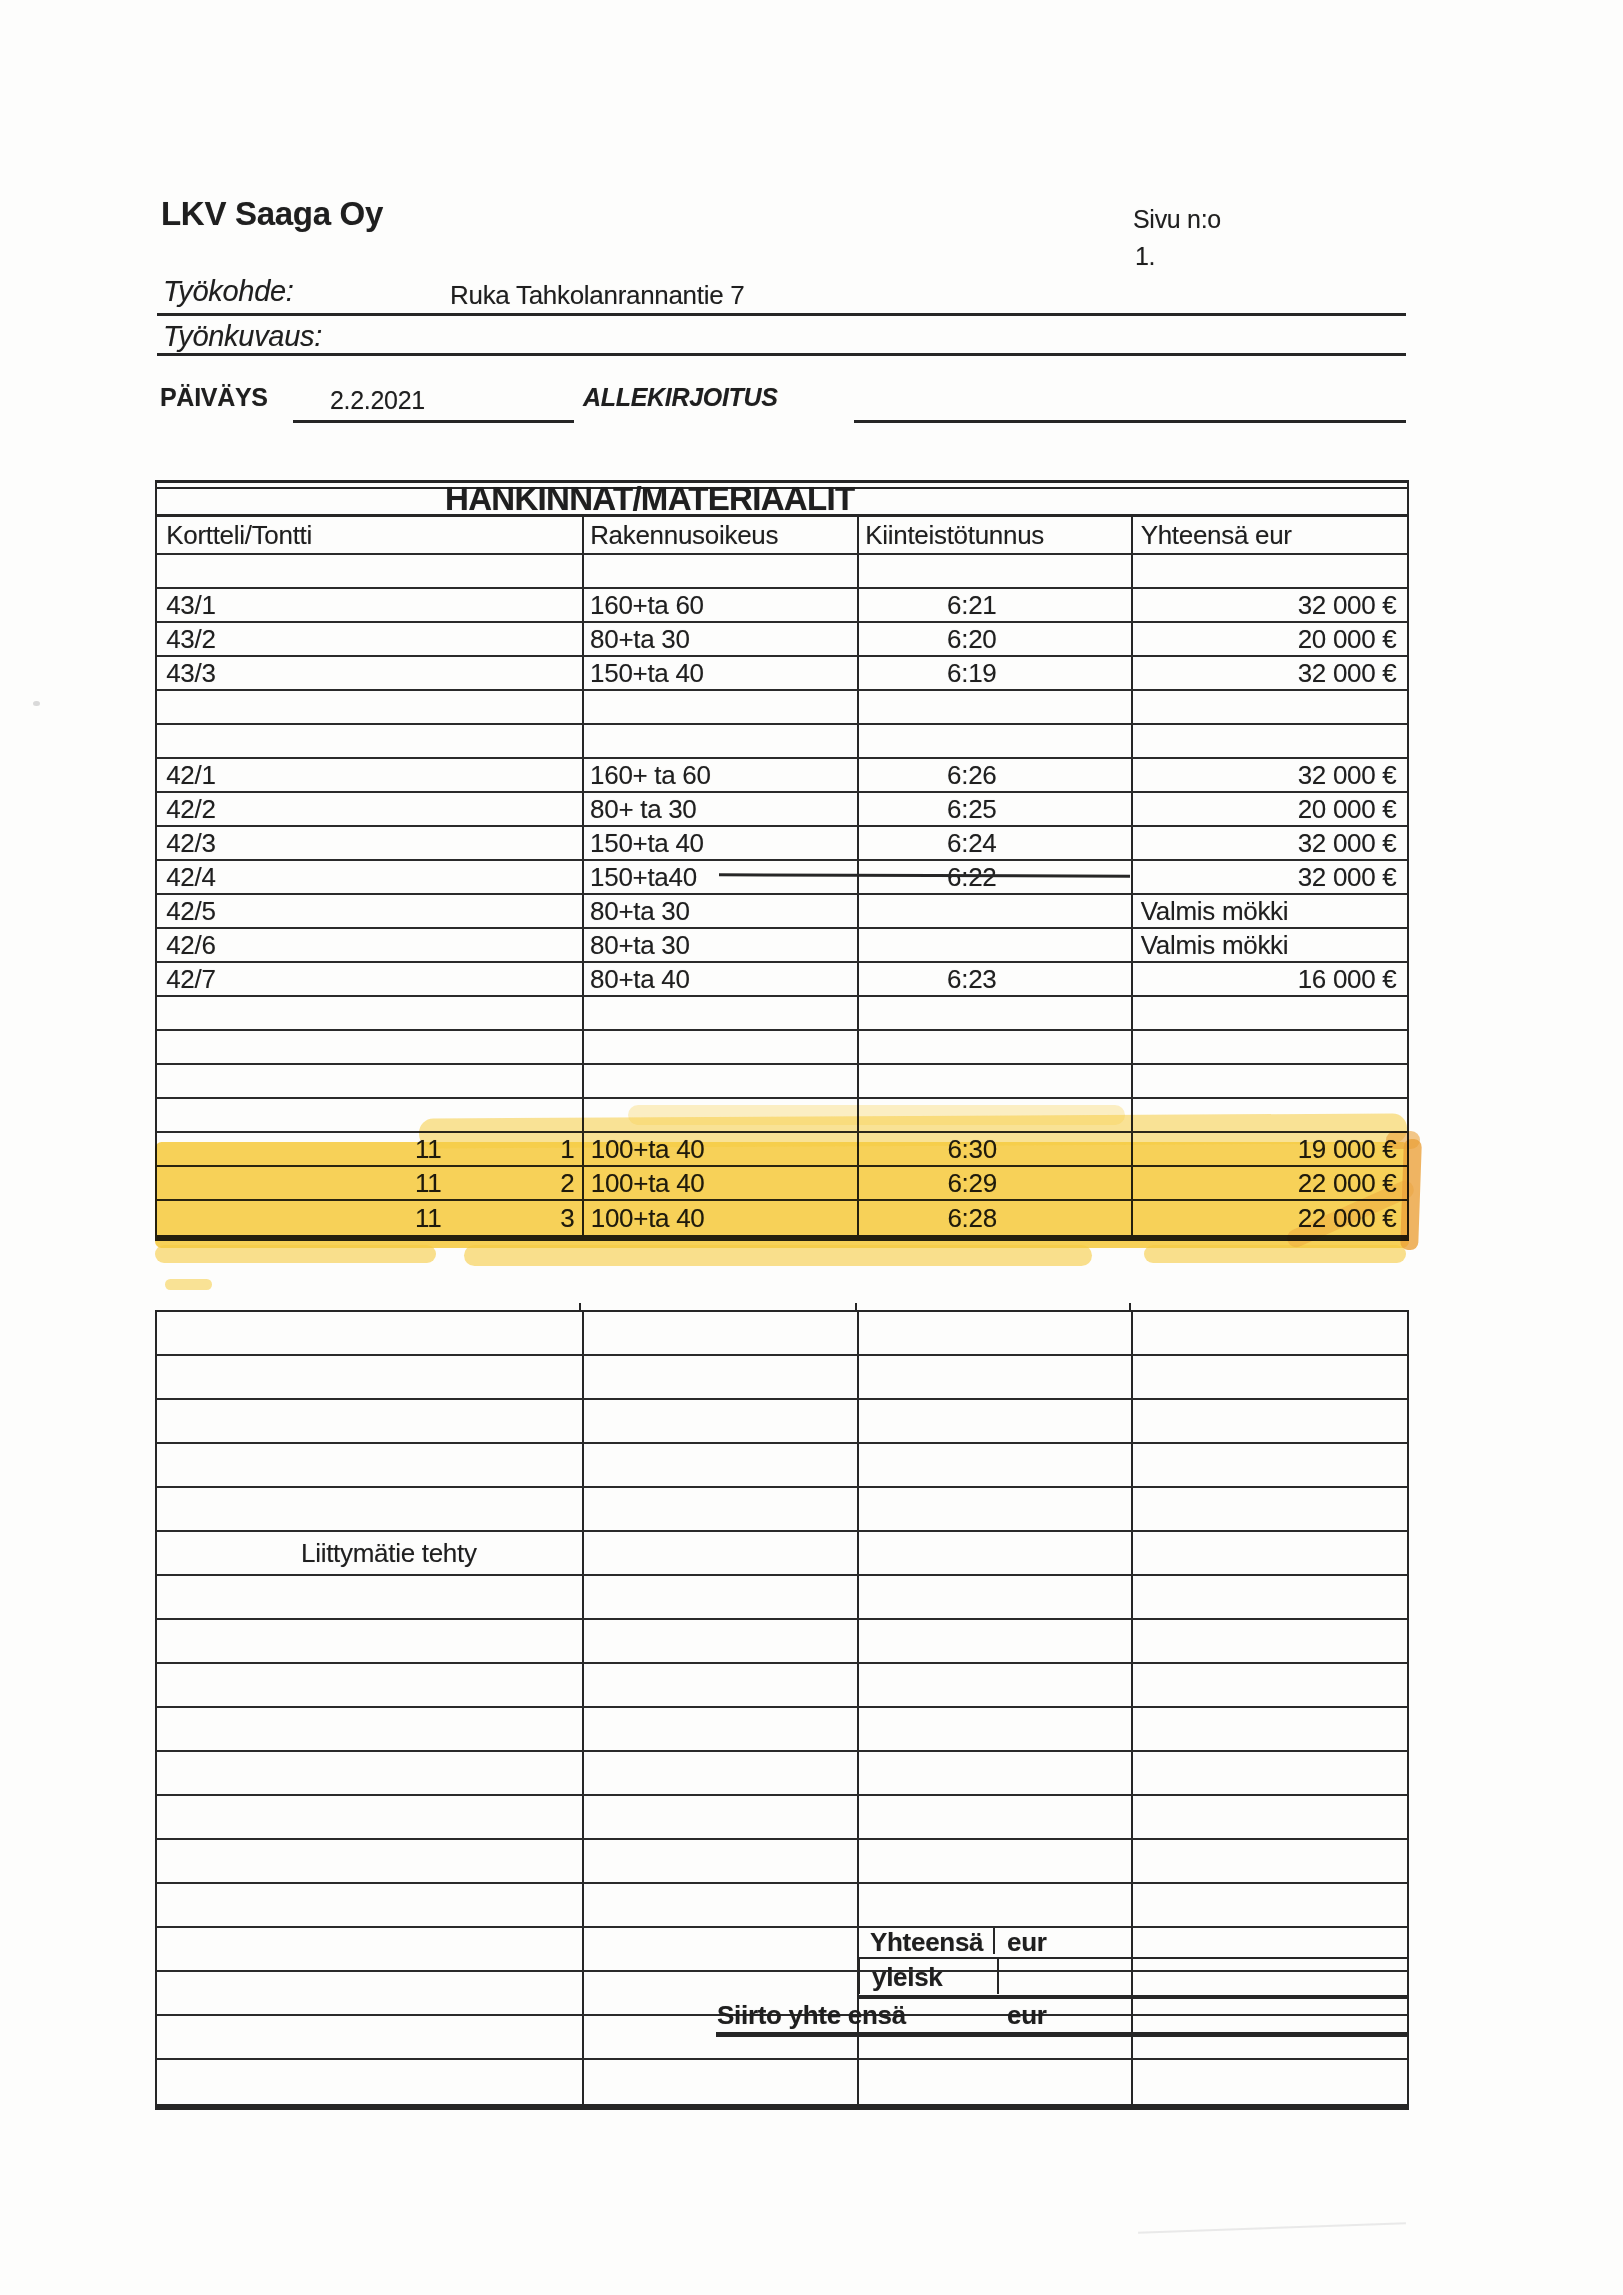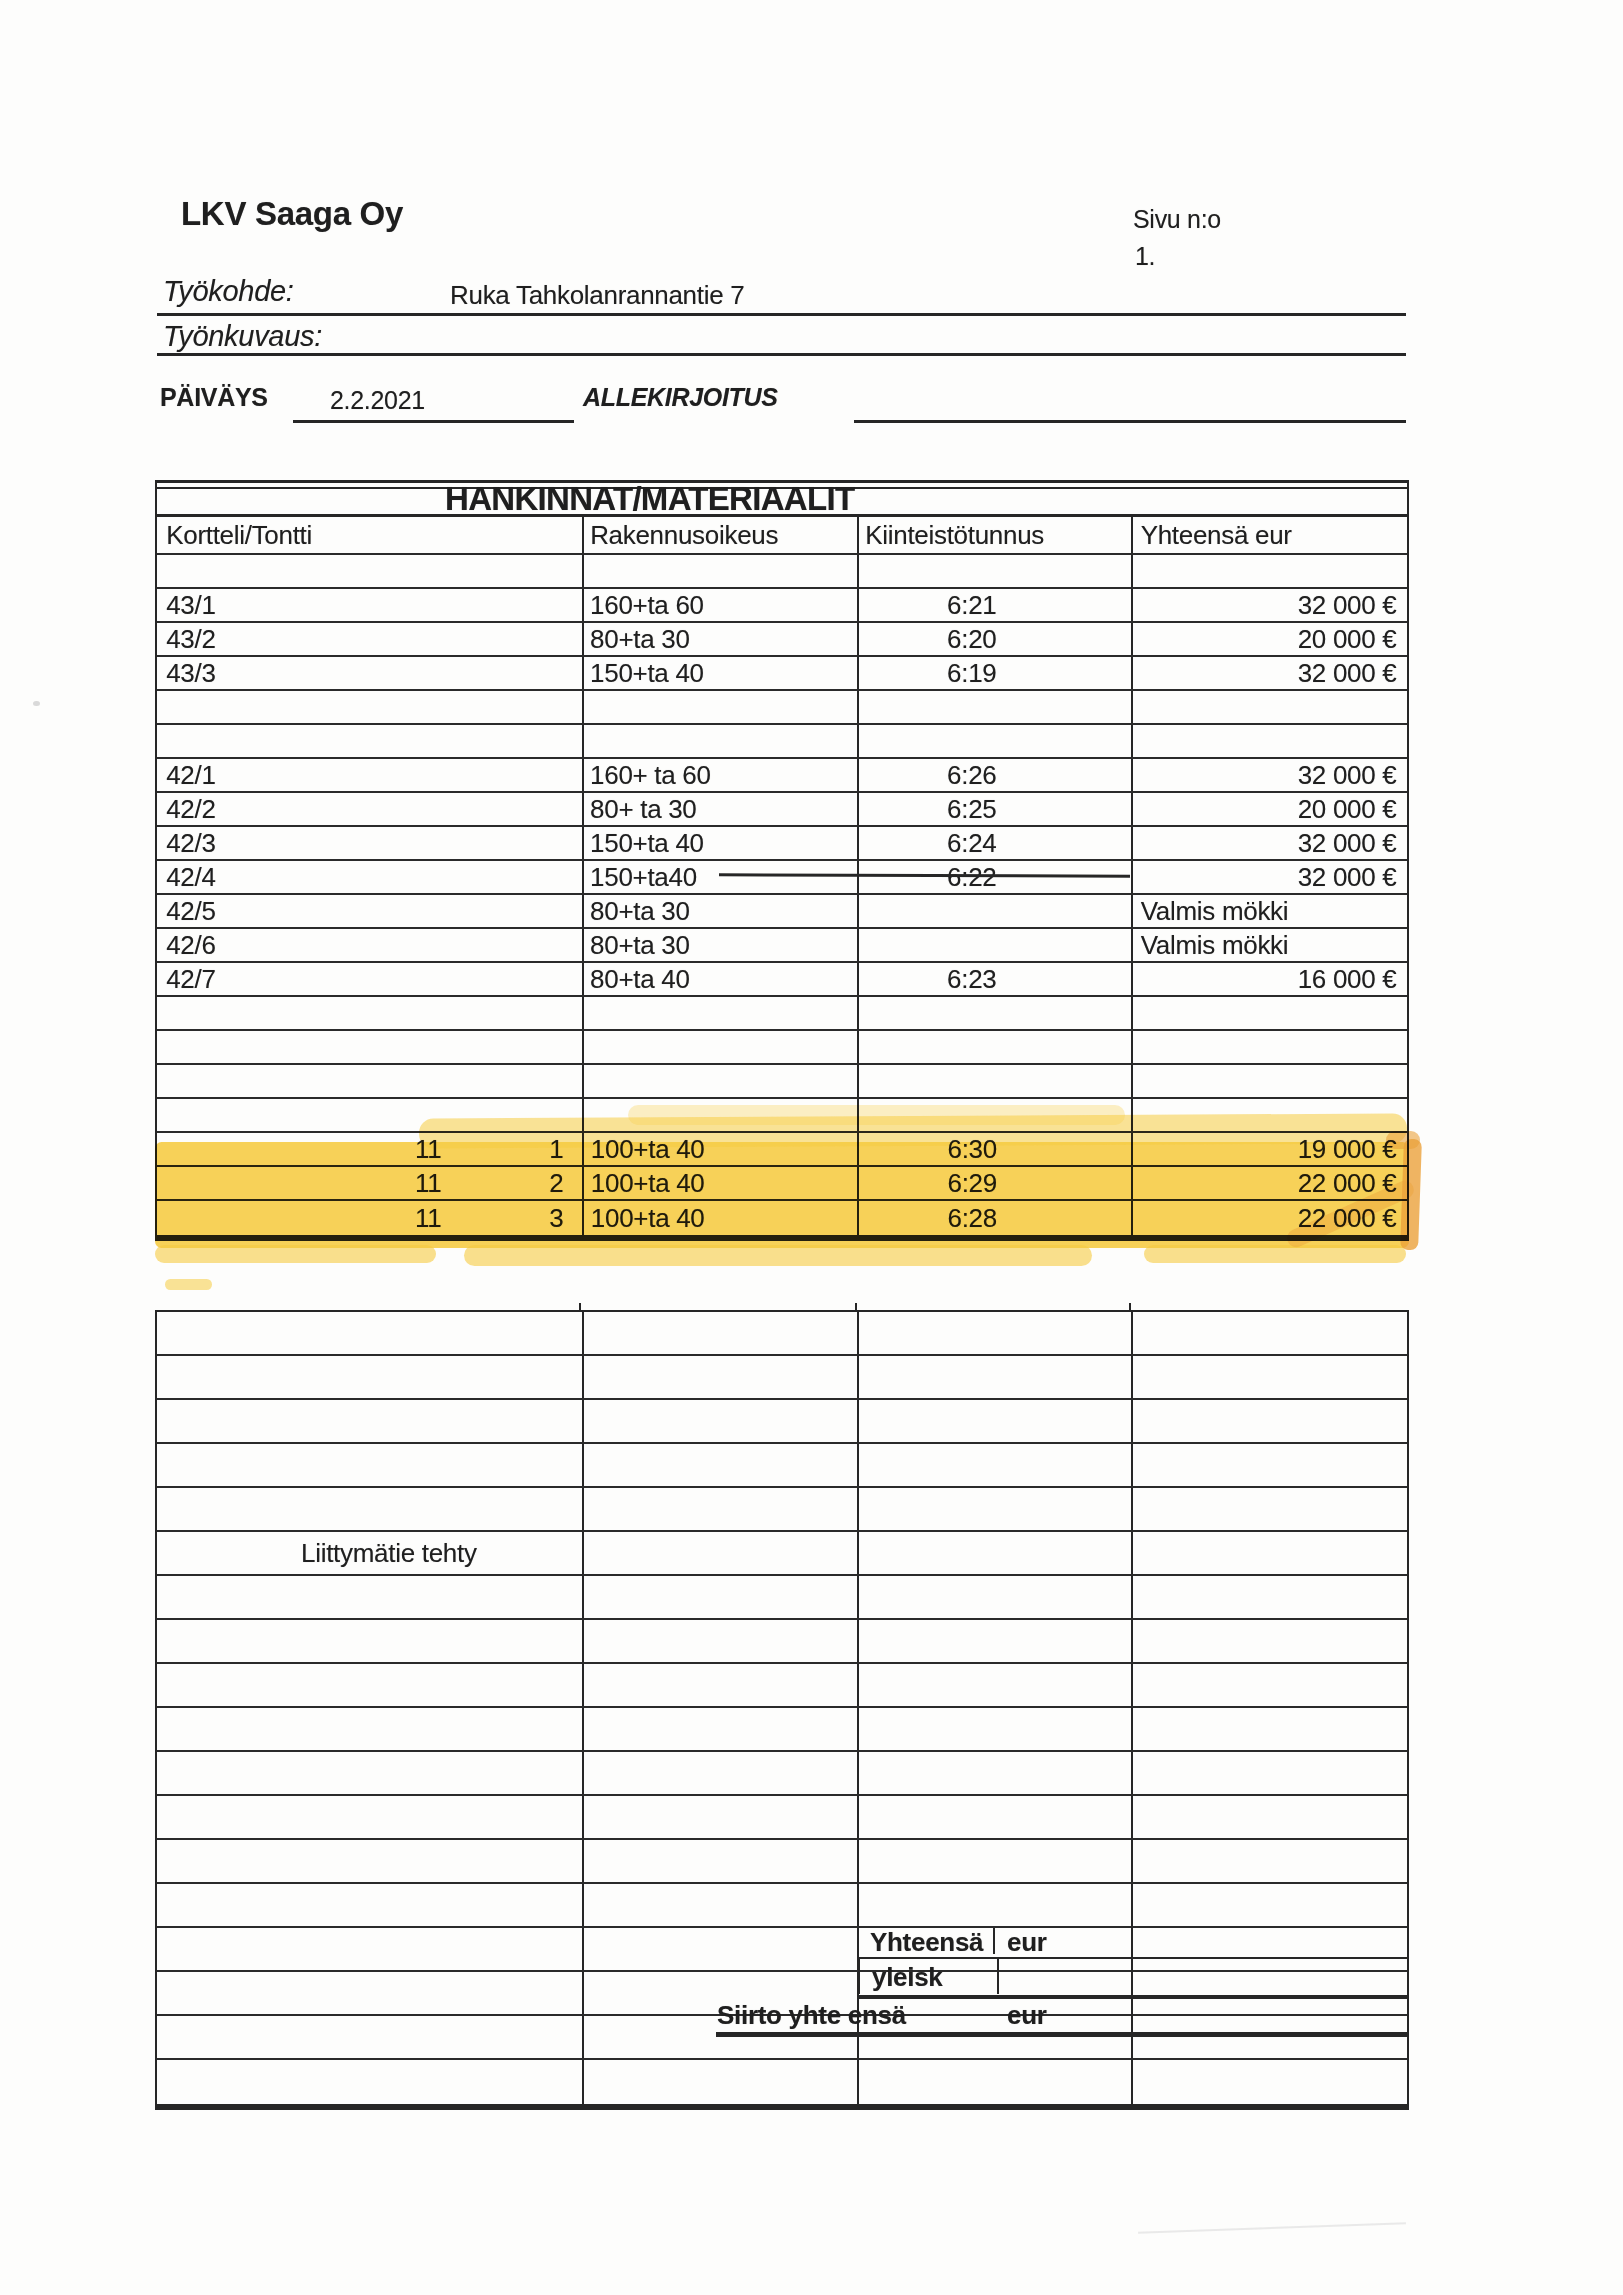--- a/index.html
+++ b/index.html
@@ -25,35 +25,35 @@
   .t1-row{height:34px;}
   .t2-row{height:44px;}
   .t-row:last-child{border-bottom:none;}
   .cell{box-sizing:border-box;display:flex;align-items:center;font-size:26px;
         letter-spacing:-0.3px;text-shadow:0 0 0.7px rgba(30,30,30,.35);overflow:hidden;}
   .c1{width:426px;padding-left:9.2px;}
   .c2{width:276px;border-left:2px solid #262626;padding-left:6.5px;}
   .c3{width:275px;border-left:2px solid #262626;justify-content:center;padding-right:46px;}
   .c4{width:277px;border-left:2px solid #262626;justify-content:flex-end;padding-right:10.5px;}
   .c4.left{justify-content:flex-start;padding-left:7.8px;}
-  .c1.hl-c1{justify-content:space-between;padding-left:258px;padding-right:19px;}
+  .c1.hl-c1{justify-content:space-between;padding-left:258px;padding-right:8px;}
   .c1.note{justify-content:center;padding-left:39px;}
 
   
   .hl-layer{position:absolute;left:0;top:0;width:1623px;height:2295px;pointer-events:none;
             mix-blend-mode:multiply;}
   .blob{position:absolute;background:var(--hl-yellow,#f8cd42);}
   .blob.orange{background:var(--hl-orange,#eda43c);}
 </style>
 </head>
 <body>
 
 <div class="page">
 
-  <div class="abs txt bold" style="left:161px;top:195px;font-size:33px;margin-left:20px;">LKV Saaga Oy</div>
+  <div class="abs txt bold" style="left:161px;top:195px;font-size:33px;">LKV Saaga Oy</div>
   <div class="abs txt" style="left:1133px;top:205px;font-size:25px;">Sivu n:o</div>
   <div class="abs txt" style="left:1135px;top:242px;font-size:25px;">1.</div>
 
   <div class="abs txt ital" style="left:163px;top:275px;font-size:29px;">Työkohde:</div>
   <div class="abs txt" style="left:450px;top:280px;font-size:26px;">Ruka Tahkolanrannantie 7</div>
   <div class="rule" style="left:157px;top:313px;width:1249px;height:2.6px;"></div>
 
   <div class="abs txt ital" style="left:163px;top:320px;font-size:29px;">Työnkuvaus:</div>
   <div class="rule" style="left:157px;top:353px;width:1249px;height:2.6px;"></div>
 

